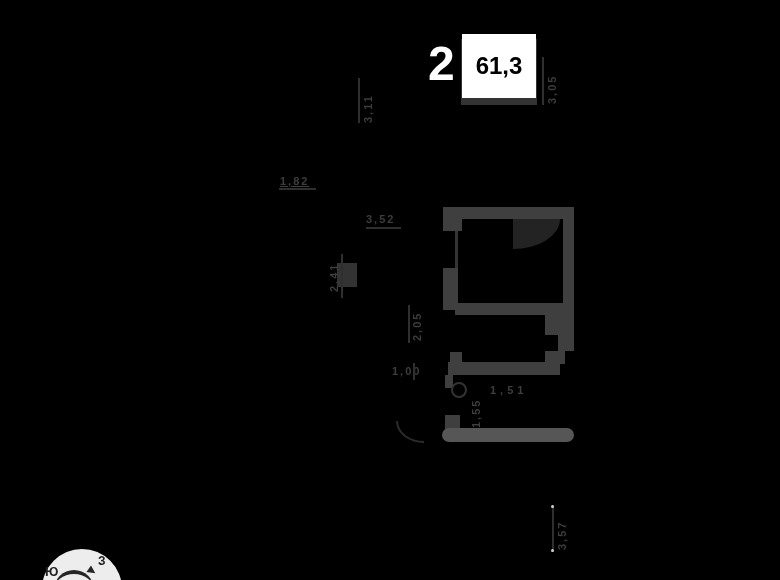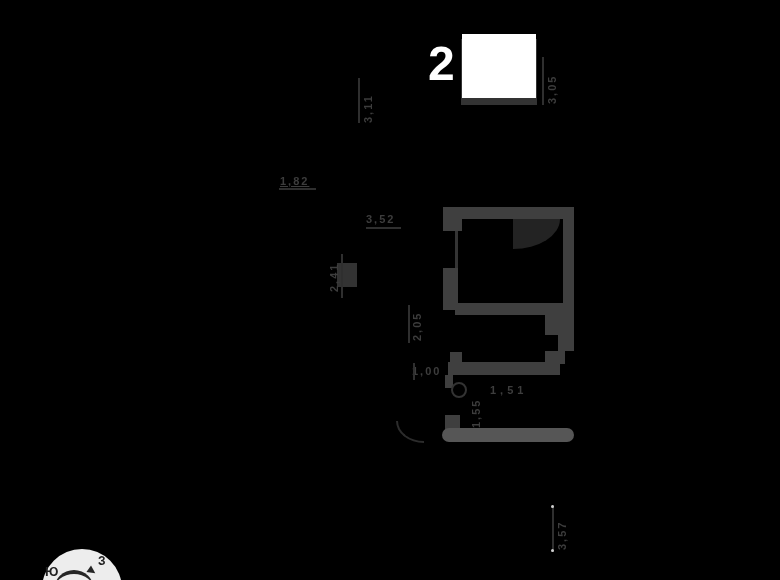--- a/index.html
+++ b/index.html
@@ -109,31 +109,32 @@
   <div class="dimline" style="left:408px;top:305px;width:2px;height:38px;"></div>
 
   <div class="dim v" style="left:546px;top:104px;width:46px;">3,05</div>
   <div class="dimline" style="left:542px;top:57px;width:2px;height:48px;"></div>
 
   <div class="dim v" style="left:556px;top:550px;width:43px;">3,57</div>
   <div class="dimline" style="left:552px;top:505px;width:2px;height:47px;"></div>
   <div class="tickdot" style="left:551px;top:505px;"></div>
   <div class="tickdot" style="left:551px;top:549px;"></div>
 
-  <div class="dim" style="left:412px;top:365px;">1,00</div>
+  <div class="dim" style="left:392px;top:365px;">1,00</div>
   <div class="dimline" style="left:413px;top:363px;width:2px;height:17px;"></div>
 
   <div class="dim v" style="left:470px;top:428px;width:36px;">1,55</div>
 
   <div class="dim" style="left:490px;top:384px;letter-spacing:4px;">1,51</div>
 </div>
 
 <div>
   <div class="unit-rooms">2</div>
   <div class="unit-card">
+    <div class="row">61,3</div>
   </div>
 </div>
 
 <div class="compass"></div>
 <div class="compass-arc"></div>
 <div class="compass-arrow"></div>
 <div class="compass-label" style="left:45px;top:564px;font-size:13px;">Ю</div>
 <div class="compass-label" style="left:98px;top:554px;font-size:12px;">З</div>
 
 </body></html>

